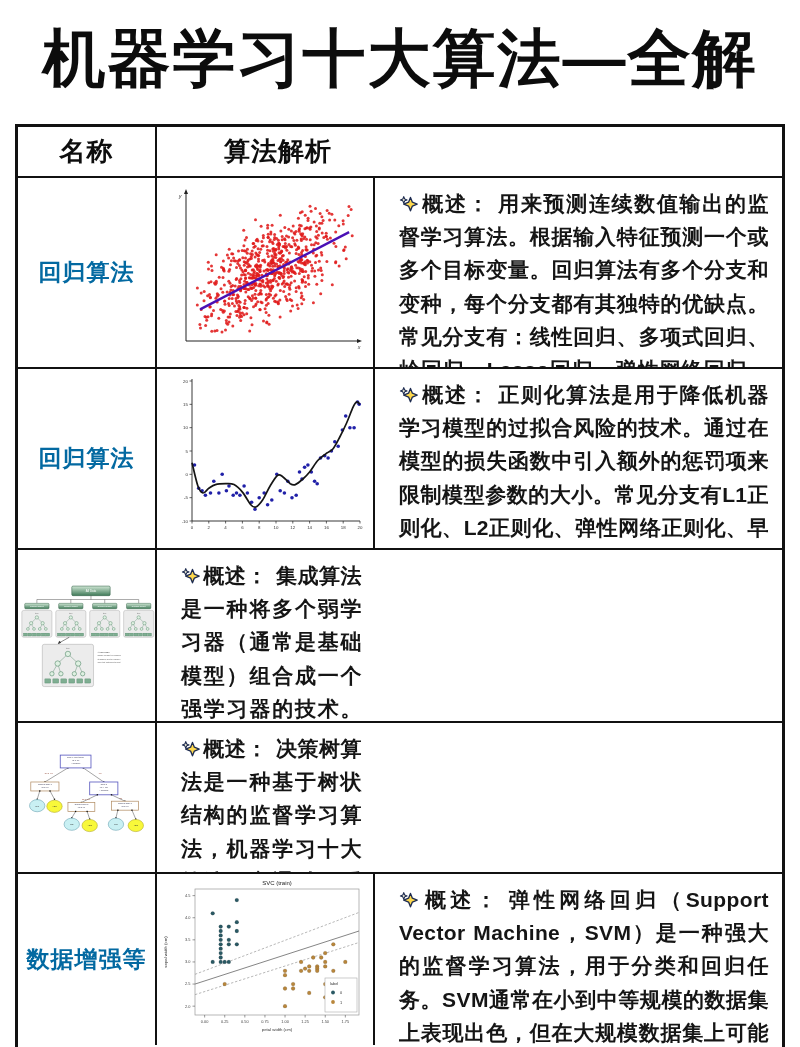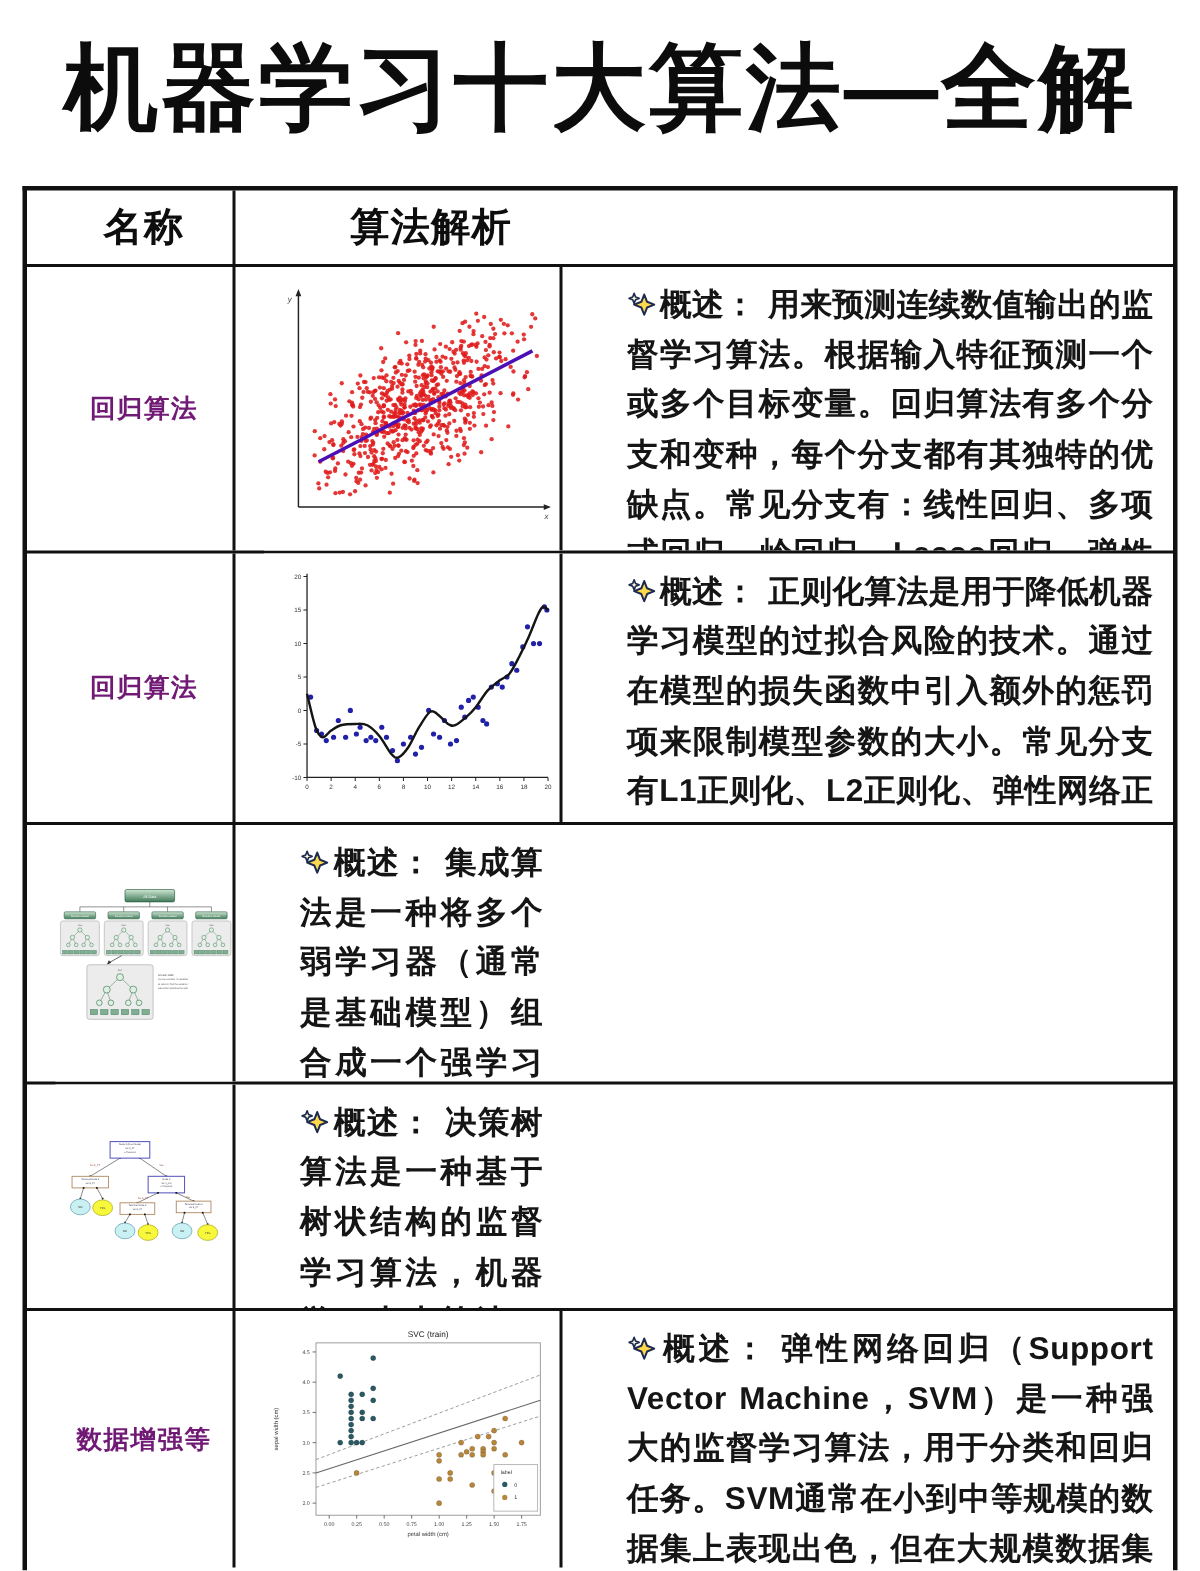--- a/index.html
+++ b/index.html
@@ -8,26 +8,26 @@
   .main-title{
     position:absolute;top:16px;left:0;width:100%;text-align:center;
     font-size:63px;font-weight:900;color:#0c0c0c;letter-spacing:2px;white-space:nowrap;
   }
   .algo-table{
     position:absolute;left:15px;top:124px;width:770px;height:923px;
     border:3px solid #111;border-bottom:none;box-sizing:border-box;
   }
   .t-row{display:grid;grid-template-columns:139px 218px 1fr;border-bottom:2px solid #111;box-sizing:border-box;}
   .t-row:last-child{border-bottom:none;}
-  .cell{border-right:2px solid #111;box-sizing:border-box;display:flex;align-items:center;justify-content:center;overflow:hidden;margin-left:19px;}
+  .cell{border-right:2px solid #111;box-sizing:border-box;display:flex;align-items:center;justify-content:center;overflow:hidden;}
   .cell:last-child{border-right:none;padding-left:24px;}
   .hdr{height:51px;}
   .hdr .cell{font-size:26px;font-weight:800;color:#0d0d0d;letter-spacing:1px;}
   .r1{height:191px;}.r2{height:181px;}.r3{height:173px;}.r4{height:151px;}.r5{height:171px;}
-  .name-cell{font-size:17px;font-weight:800;color:#701a75;letter-spacing:1px;}
+  .name-cell{font-size:23px;font-weight:800;color:#0369a1;letter-spacing:1px;}
   .chart-cell{background:#fff;}
   .analysis-cell{
     align-items:flex-start;justify-content:flex-start;
     padding:9px 13px 4px 13px;
     font-size:21px;font-weight:700;color:#151515;line-height:1.58;
     text-align:justify;letter-spacing:0.4px;
   }
   .analysis-cell p{margin:0;}
   .ov-label{font-weight:800;margin:0 8px 0 3px;}
   .spark{width:19px;height:19px;vertical-align:-3px;}

